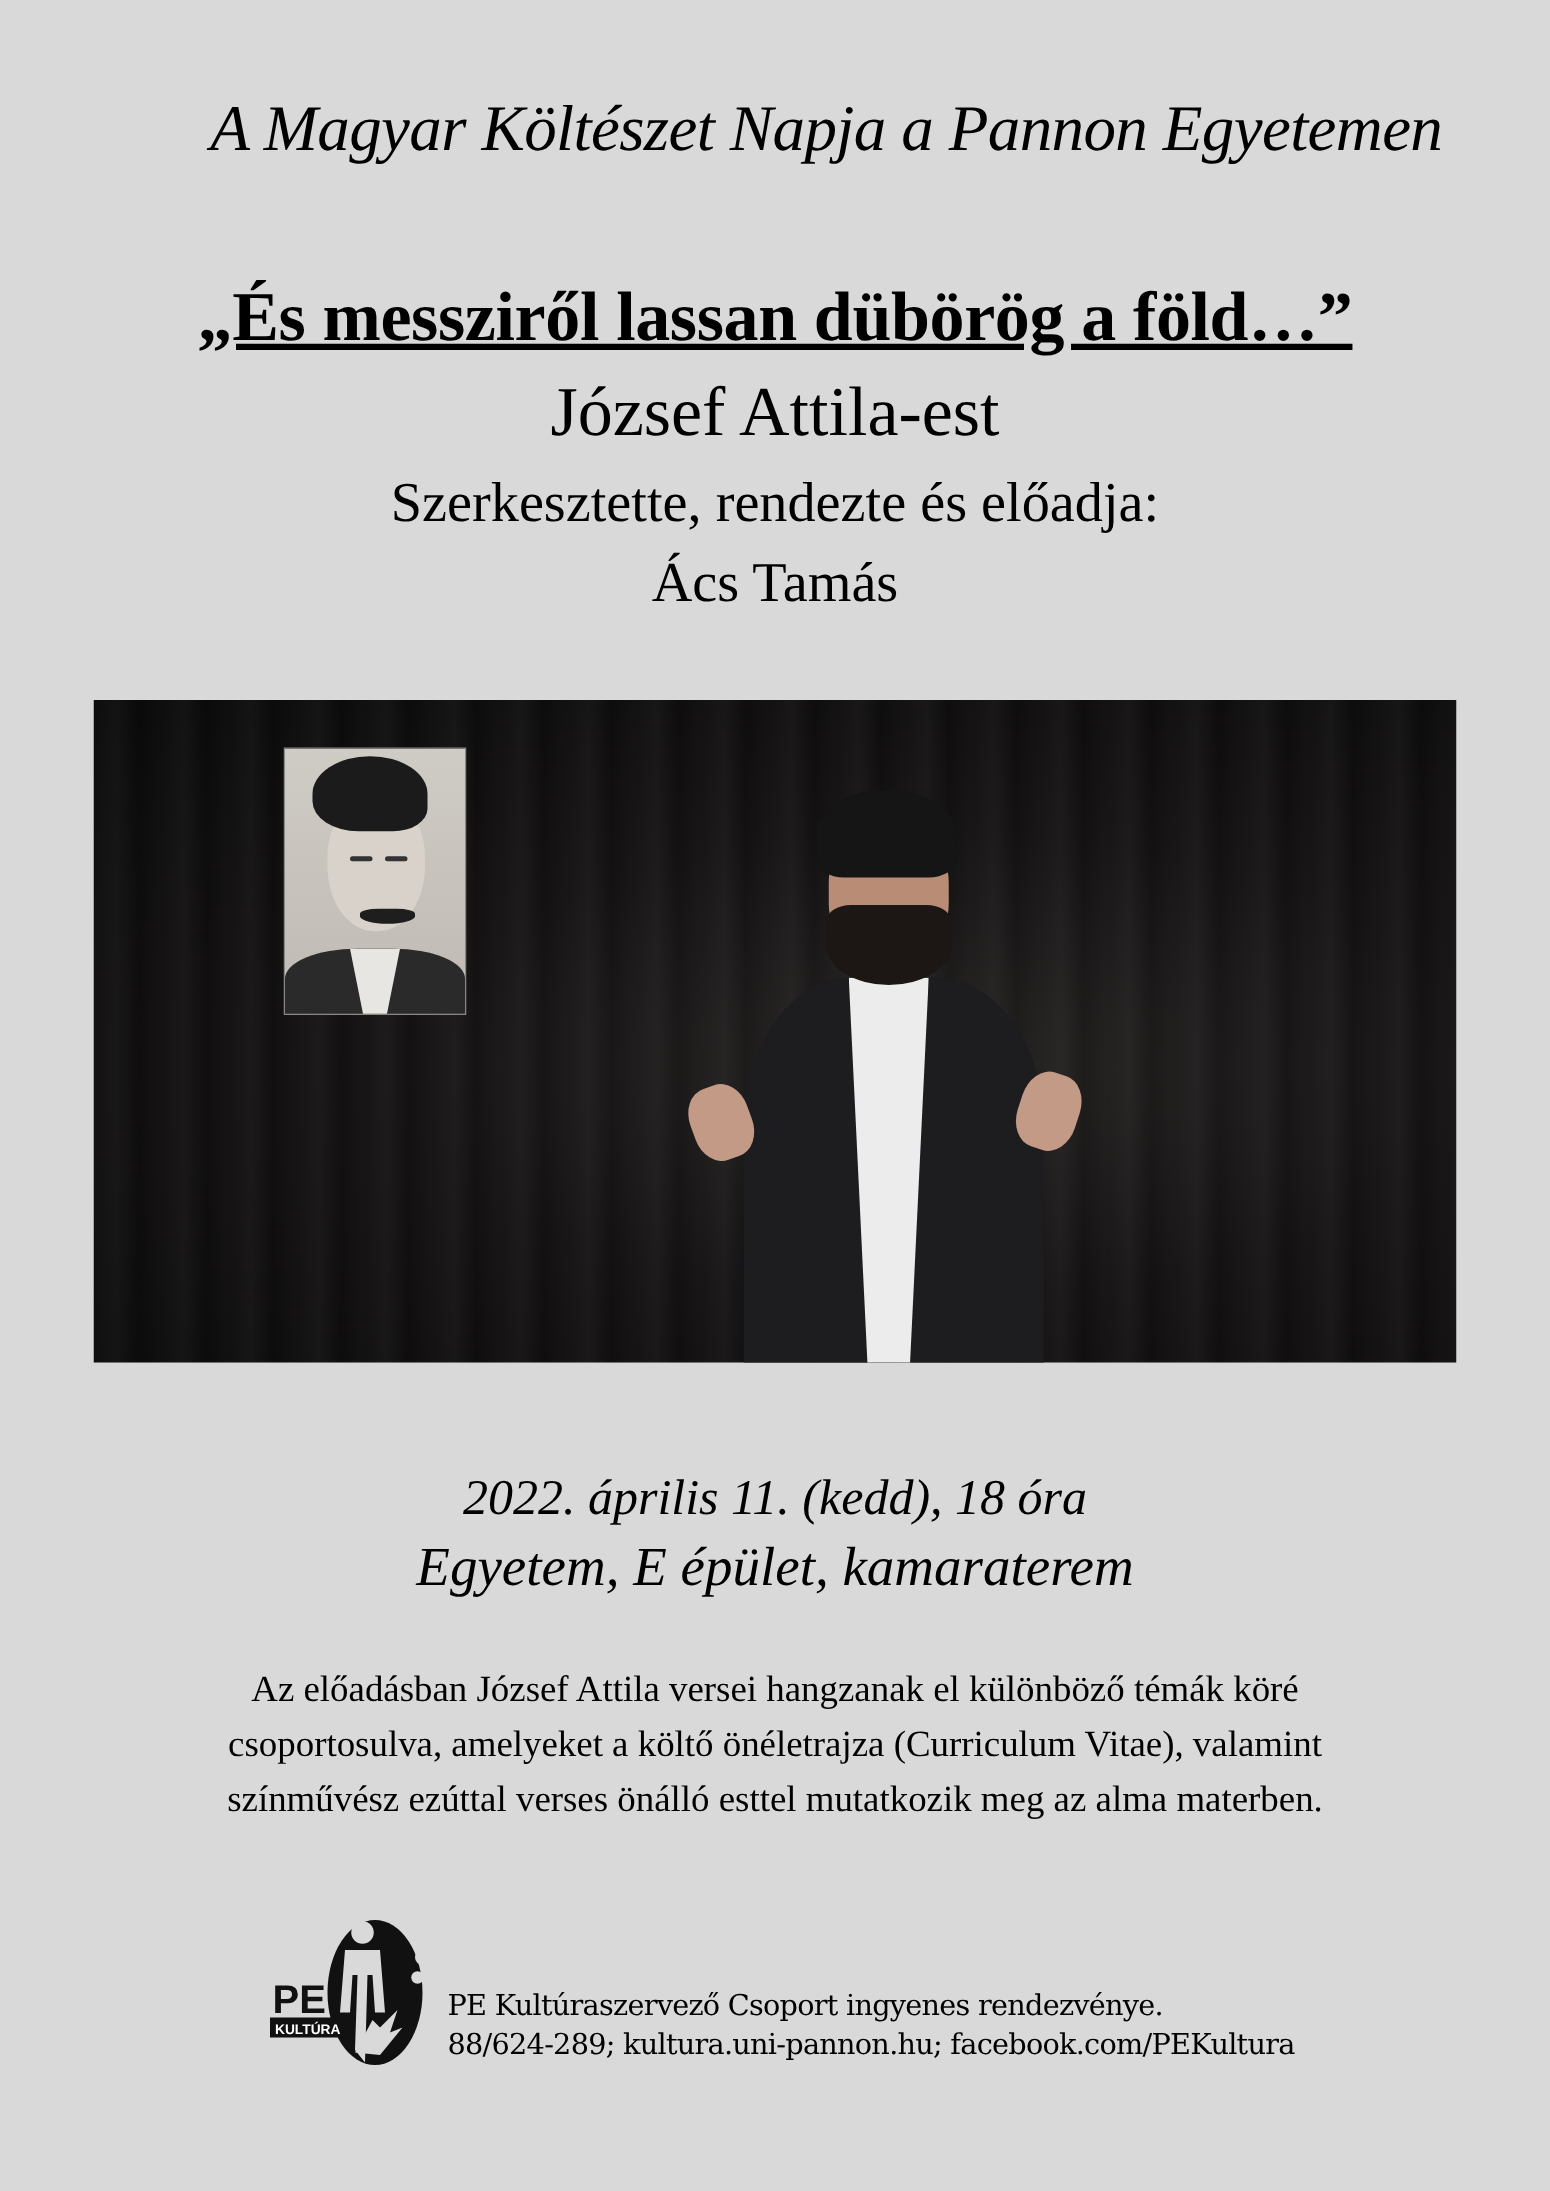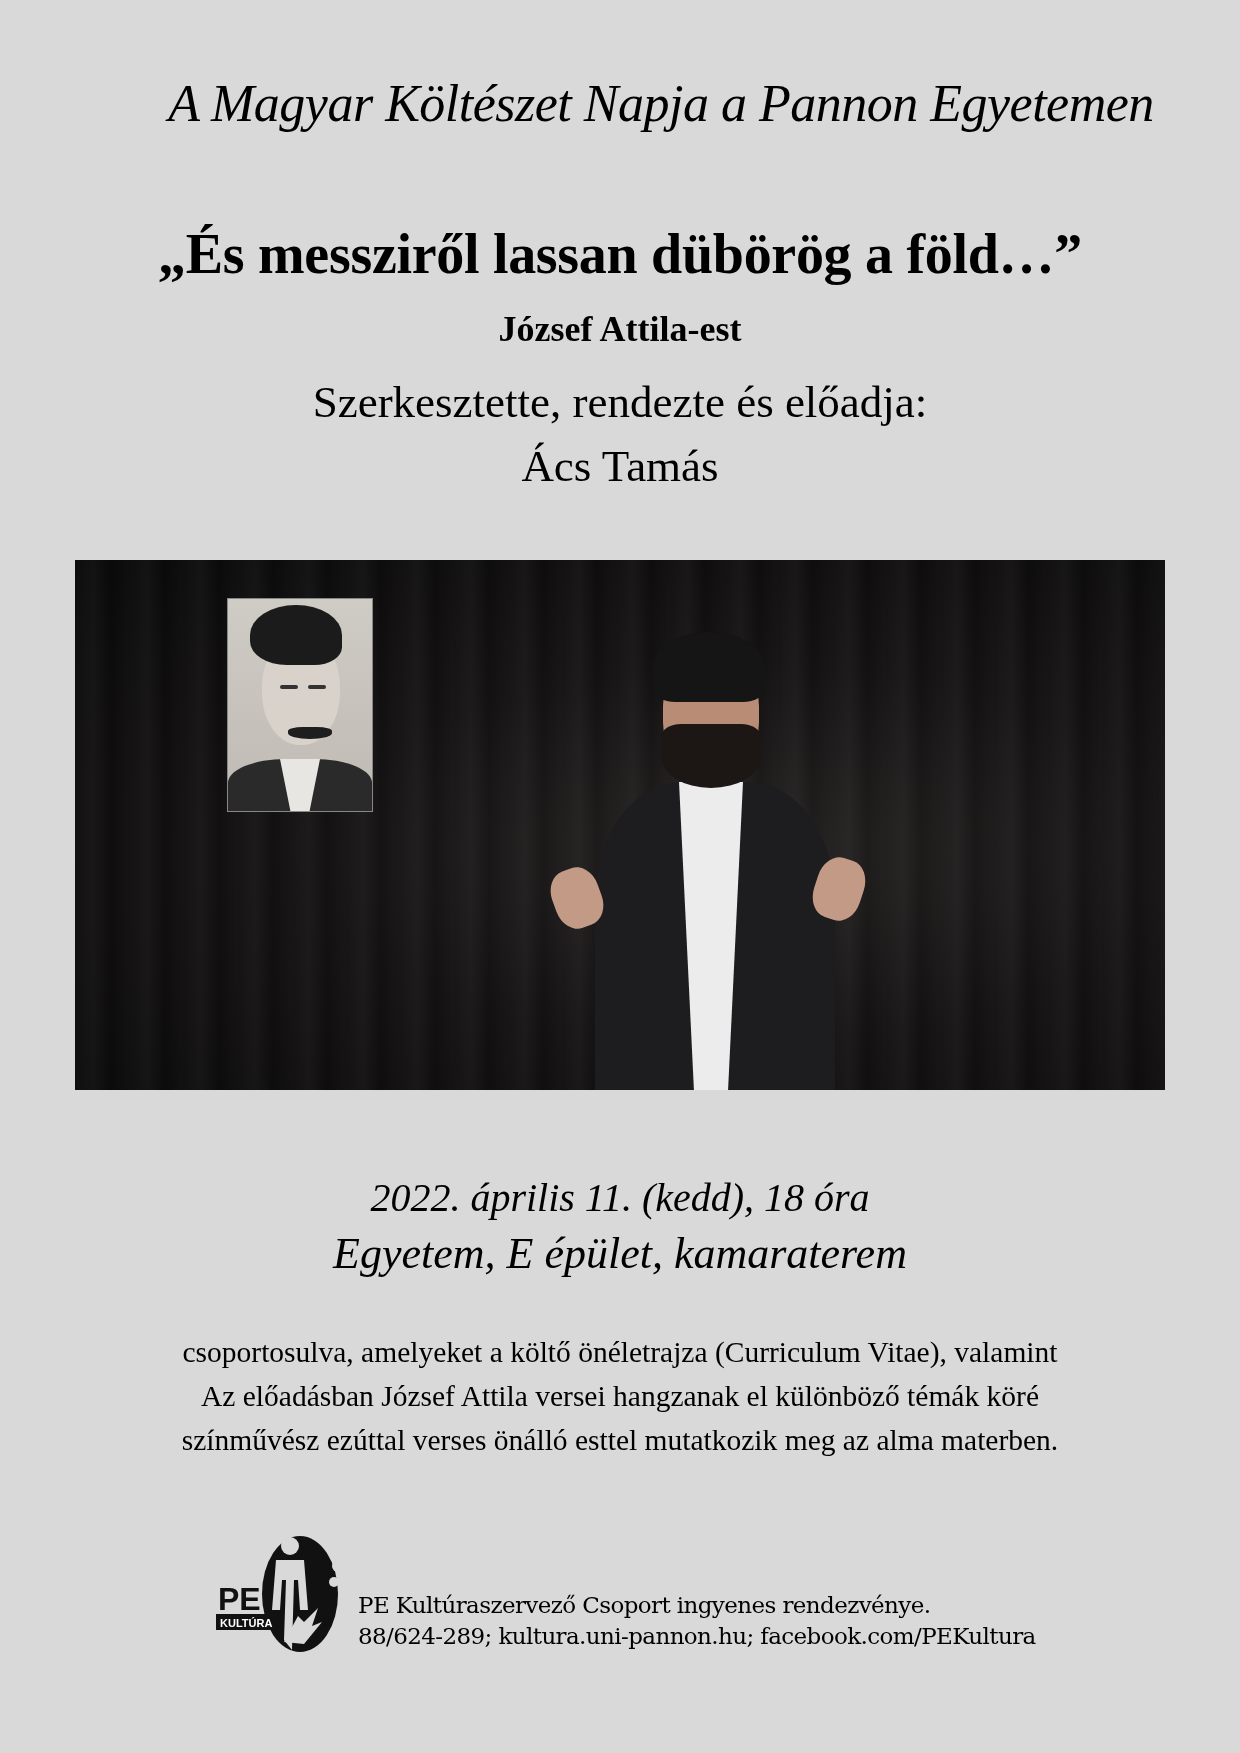--- a/index.html
+++ b/index.html
@@ -6,22 +6,22 @@
   body {
     width: 1240px; height: 1753px;
     background: #d9d9d9;
     position: relative;
     overflow: hidden;
     color: #000;
     font-family: "Liberation Serif", "DejaVu Serif", serif;
   }
   .center { position: absolute; left: 0; width: 1240px; text-align: center; }
   .header { top: 74px; font-size: 52px; font-style: italic; letter-spacing: -0.5px; padding-left: 41px; }
-  .quote { top: 222px; font-size: 56px; font-weight: bold; letter-spacing: -0.3px; }
-  .subtitle { top: 298px; font-size: 36px; font-weight: bold; margin-top: 10px; }
+  .quote { top: 222px; font-size: 56px; font-weight: bold; letter-spacing: -0.3px; text-decoration: underline; }
+  .subtitle { top: 298px; font-size: 56px; font-weight: normal; }
   .credit-label { top: 376px; font-size: 45px; }
   .credit-name { top: 440px; font-size: 45px; }
 
   .photo {
     position: absolute; left: 75px; top: 560px; width: 1090px; height: 530px;
     background:
       repeating-linear-gradient(90deg,
         rgba(255,255,255,0.015) 0px, rgba(255,255,255,0.04) 18px,
         rgba(0,0,0,0.05) 36px, rgba(255,255,255,0.02) 54px),
       radial-gradient(ellipse at 62% 55%, #242121 0%, #141212 45%, #0a0909 100%);
@@ -93,22 +93,22 @@
     <div class="beard"></div>
     <div class="hand-l"></div>
     <div class="hand-r"></div>
   </div>
 </div>
 
 <div class="center event-date">2022. április 11. (kedd), 18 óra</div>
 <div class="center event-venue">Egyetem, E épület, kamaraterem</div>
 
 <div class="description">
+  <div>Az előadásban József Attila versei hangzanak el különböző témák köré</div>
   <div>csoportosulva, amelyeket a költő önéletrajza (Curriculum Vitae), valamint</div>
-  <div>Az előadásban József Attila versei hangzanak el különböző témák köré</div>
   <div>színművész ezúttal verses önálló esttel mutatkozik meg az alma materben.</div>
 </div>
 
 <div class="footer-logo">
   <svg width="128" height="124" viewBox="0 0 128 124">
     <ellipse cx="84" cy="62" rx="38" ry="58" fill="#111"></ellipse>
     <circle cx="122" cy="34" r="6" fill="#d9d9d9"></circle>
     <circle cx="118" cy="50" r="5" fill="#d9d9d9"></circle>
     <circle cx="74" cy="14" r="9" fill="#d9d9d9"></circle>
     <path d="M60 28 h28 l4 50 h-8 l-2 -30 h-4 l-2 70 l-8 -10 l2 -60 h-4 l-2 30 h-8 z" fill="#d9d9d9"></path>

